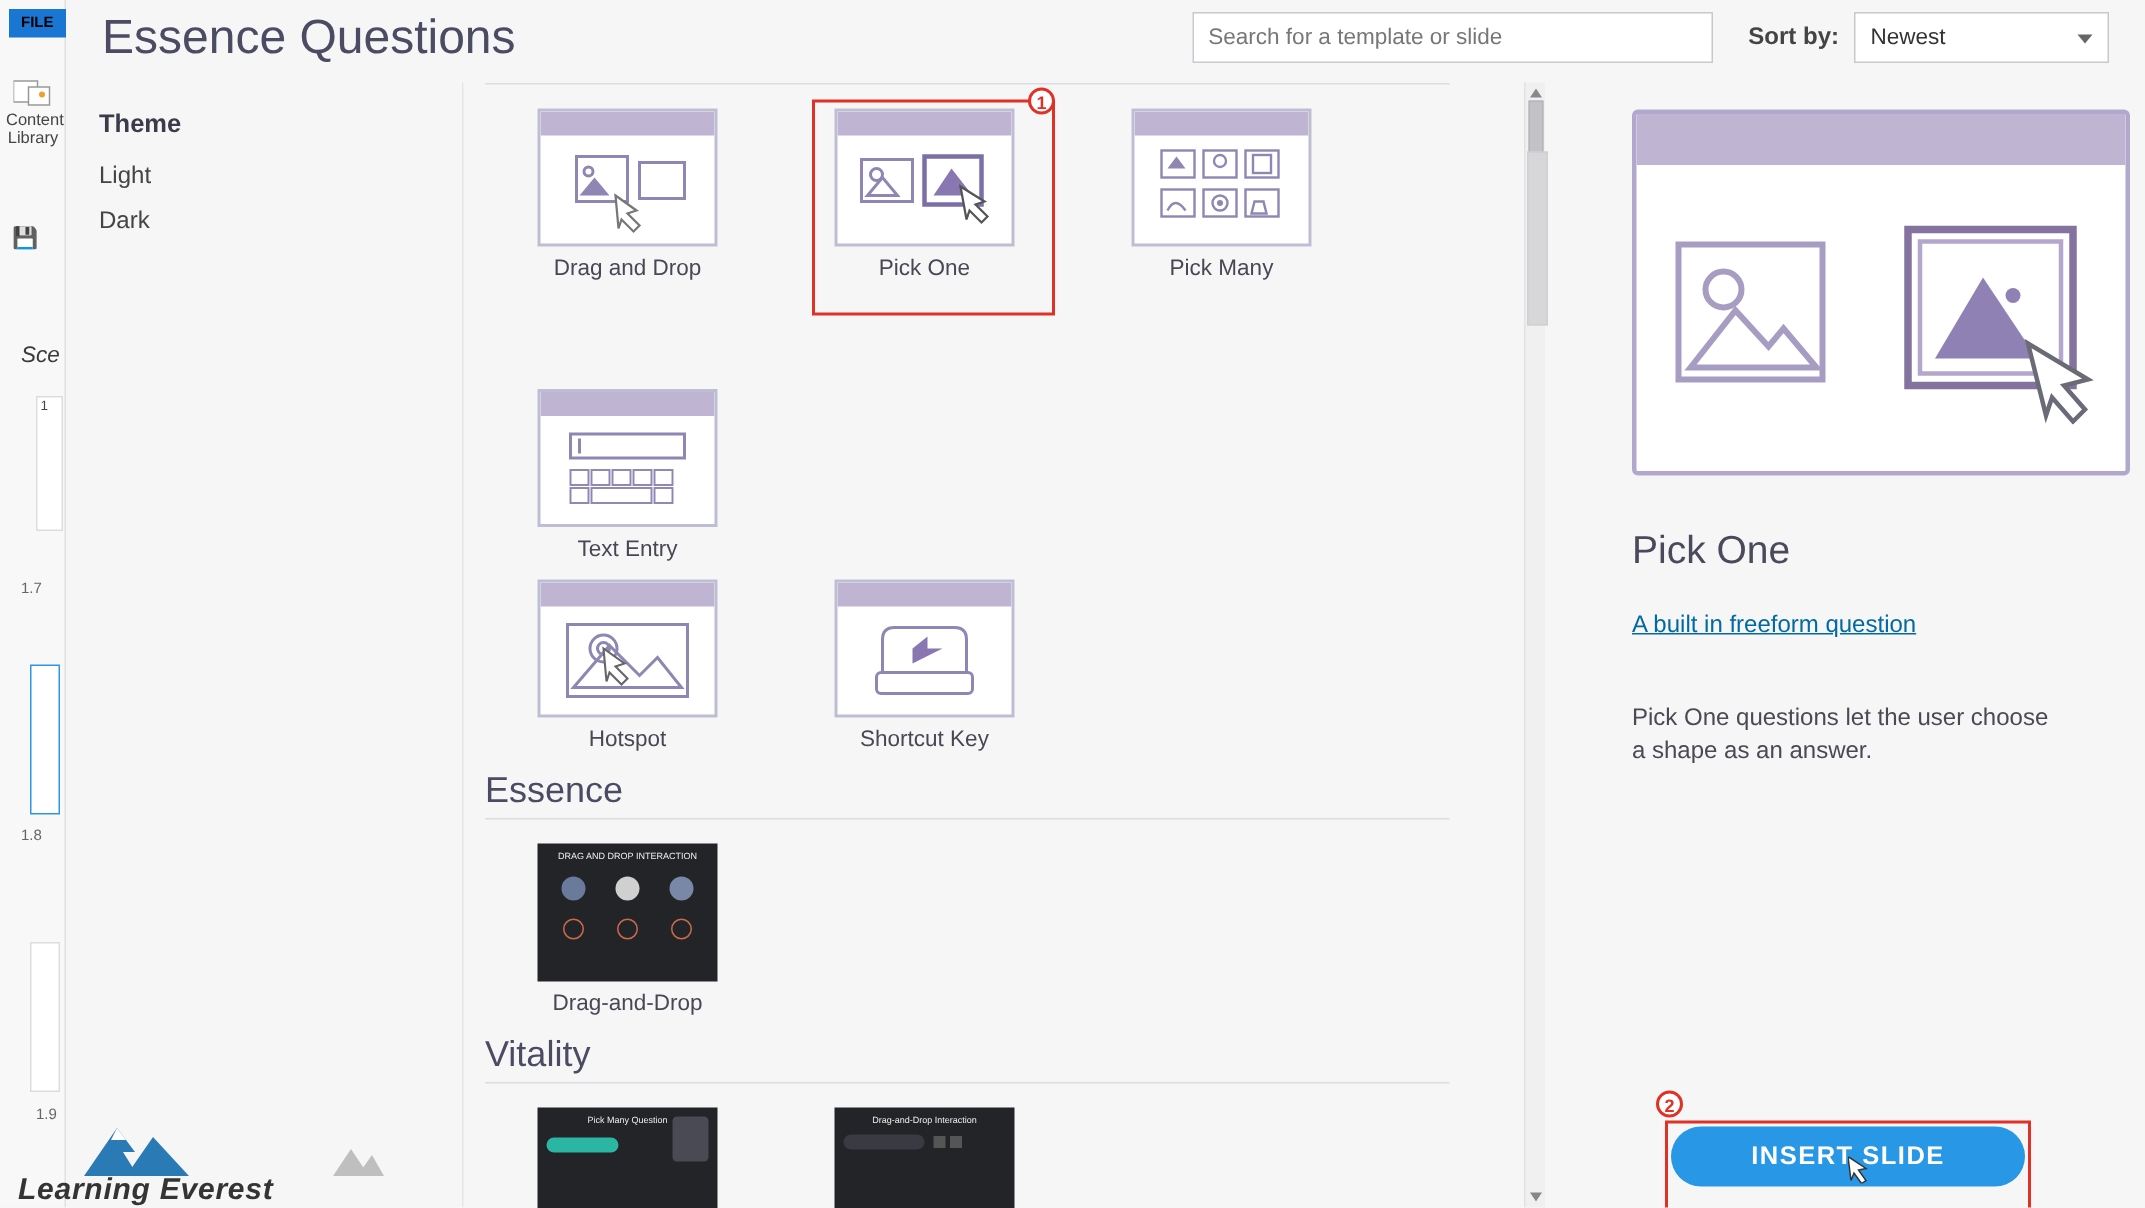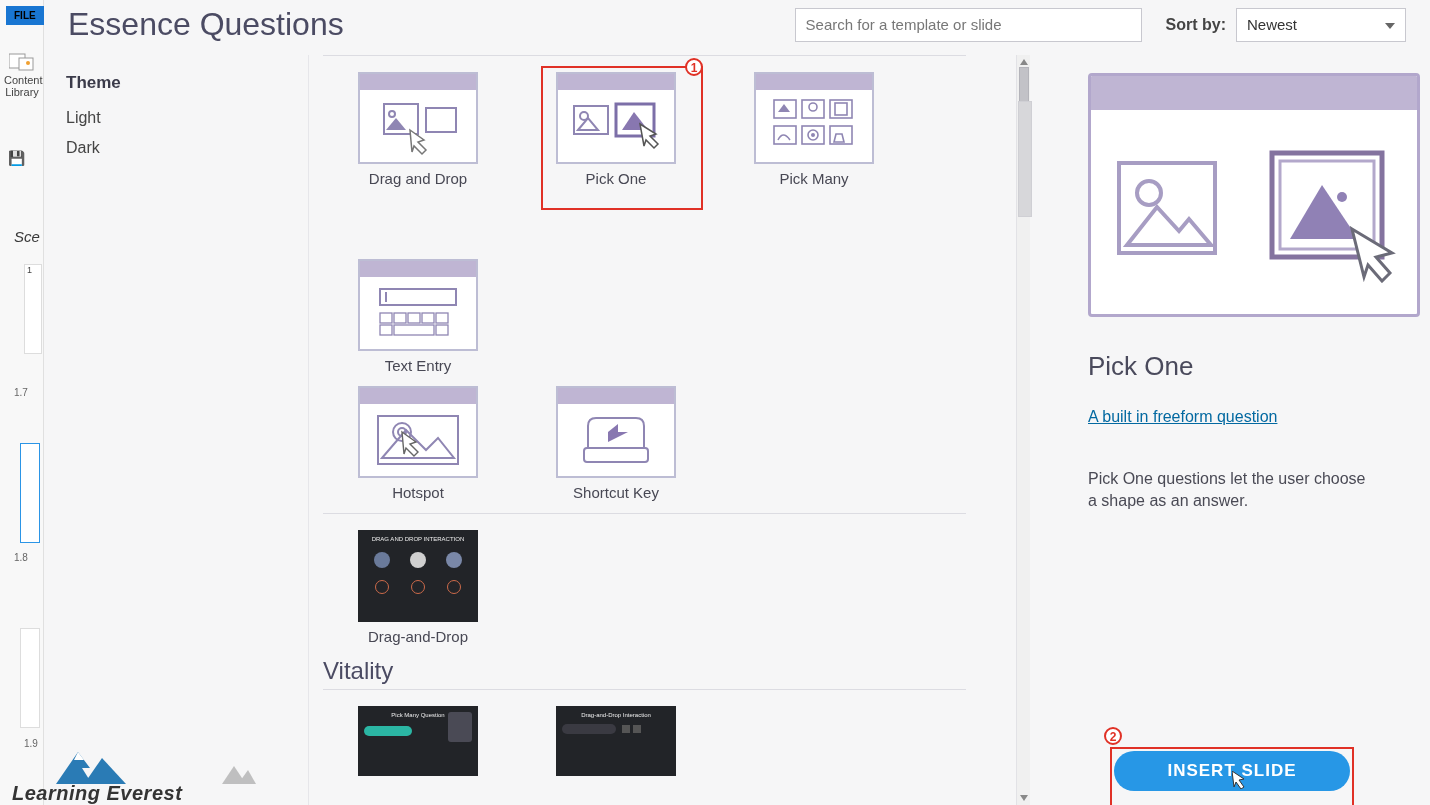--- a/index.html
+++ b/index.html
@@ -226,20 +226,21 @@
                 <svg width="116" height="72">
                     <path d="M30 48 L30 22 Q30 14 38 14 L78 14 Q86 14 86 22 L86 48 Z" fill="#fff" stroke="#8f86b3" stroke-width="2"></path>
                     <rect x="26" y="44" width="64" height="14" rx="3" fill="#fff" stroke="#8f86b3" stroke-width="2"></rect>
                     <path d="M50 38 L70 28 L60 28 L60 20 L50 28 Z" fill="#8877b0"></path>
                   </svg>
               </div>
               <div class="tname">Shortcut Key</div>
             </div>
           </div>
 
+          <div class="section-title">Essence</div>
           <hr class="section-hr">
           <div class="tile-row">
             <div class="tile">
               <div class="art dark-thumb">
                 <div style="font-size:6px; color:#eee;">DRAG AND DROP INTERACTION</div>
                 <div style="display:flex; justify-content:space-around; margin-top:10px;">
                   <span style="width:16px;height:16px;border-radius:50%;background:#6a7a9a;display:inline-block"></span>
                   <span style="width:16px;height:16px;border-radius:50%;background:#d0d0d0;display:inline-block"></span>
                   <span style="width:16px;height:16px;border-radius:50%;background:#7a88a8;display:inline-block"></span>
                 </div>

